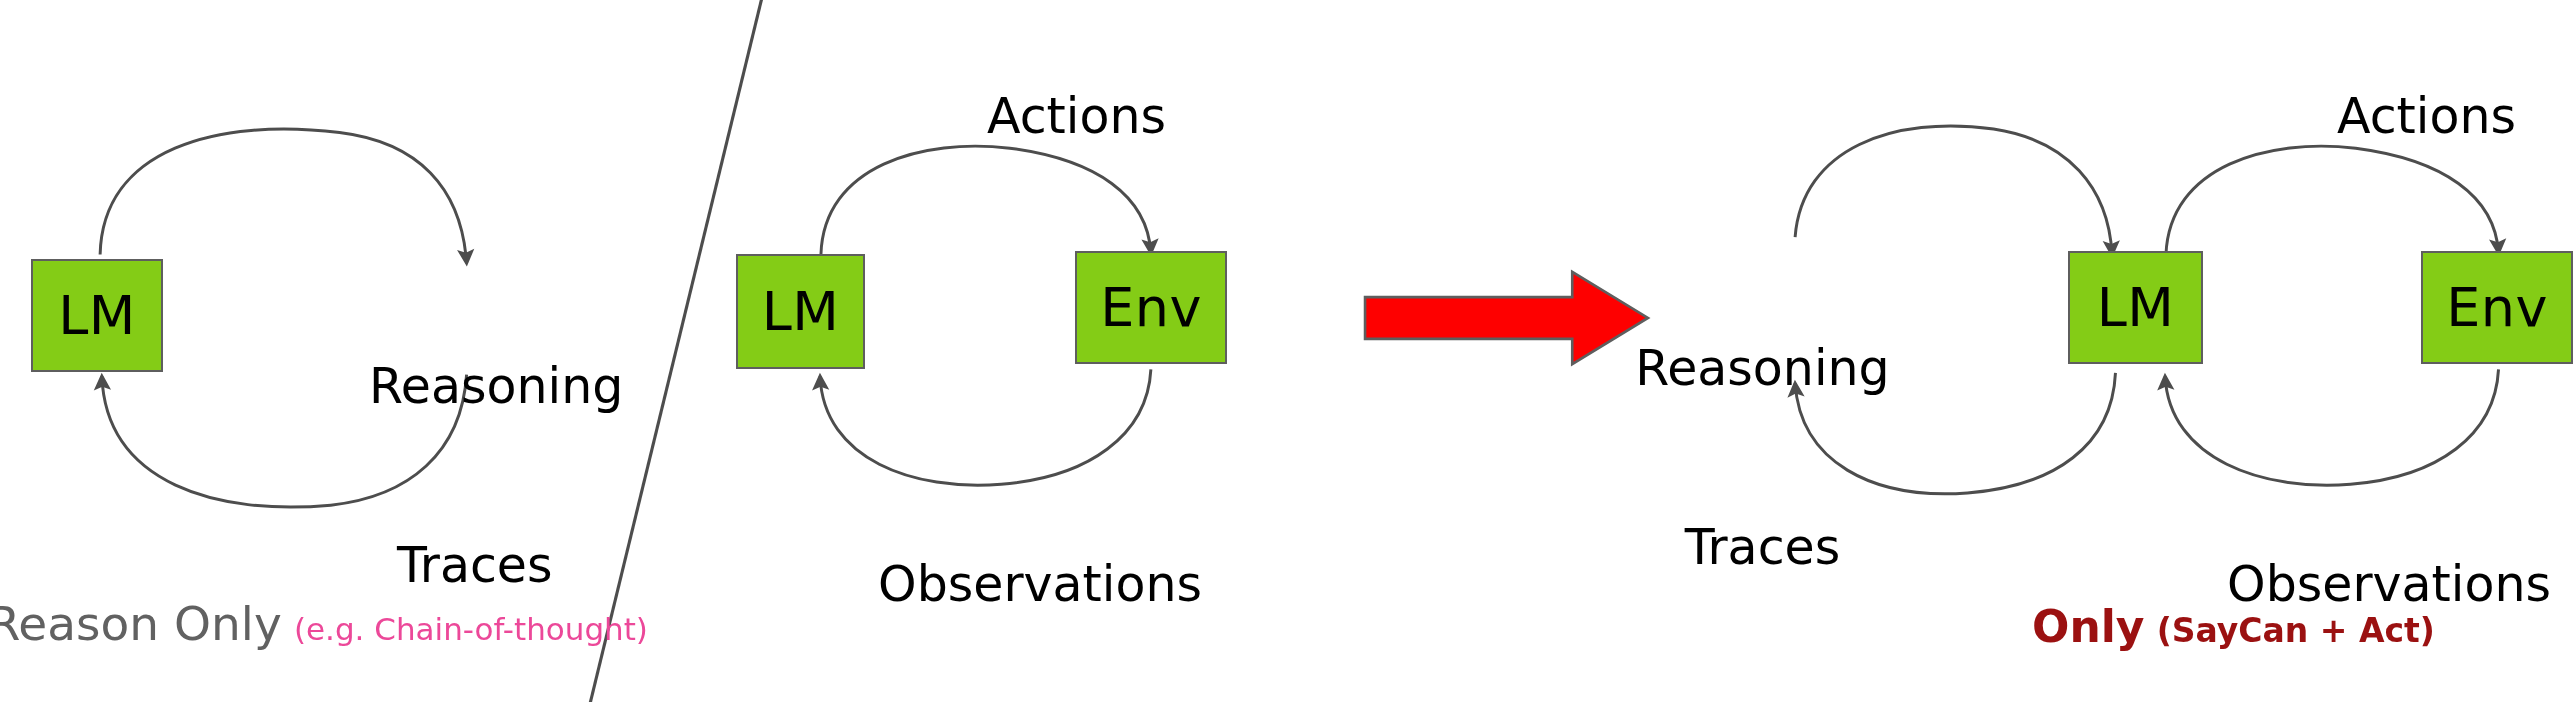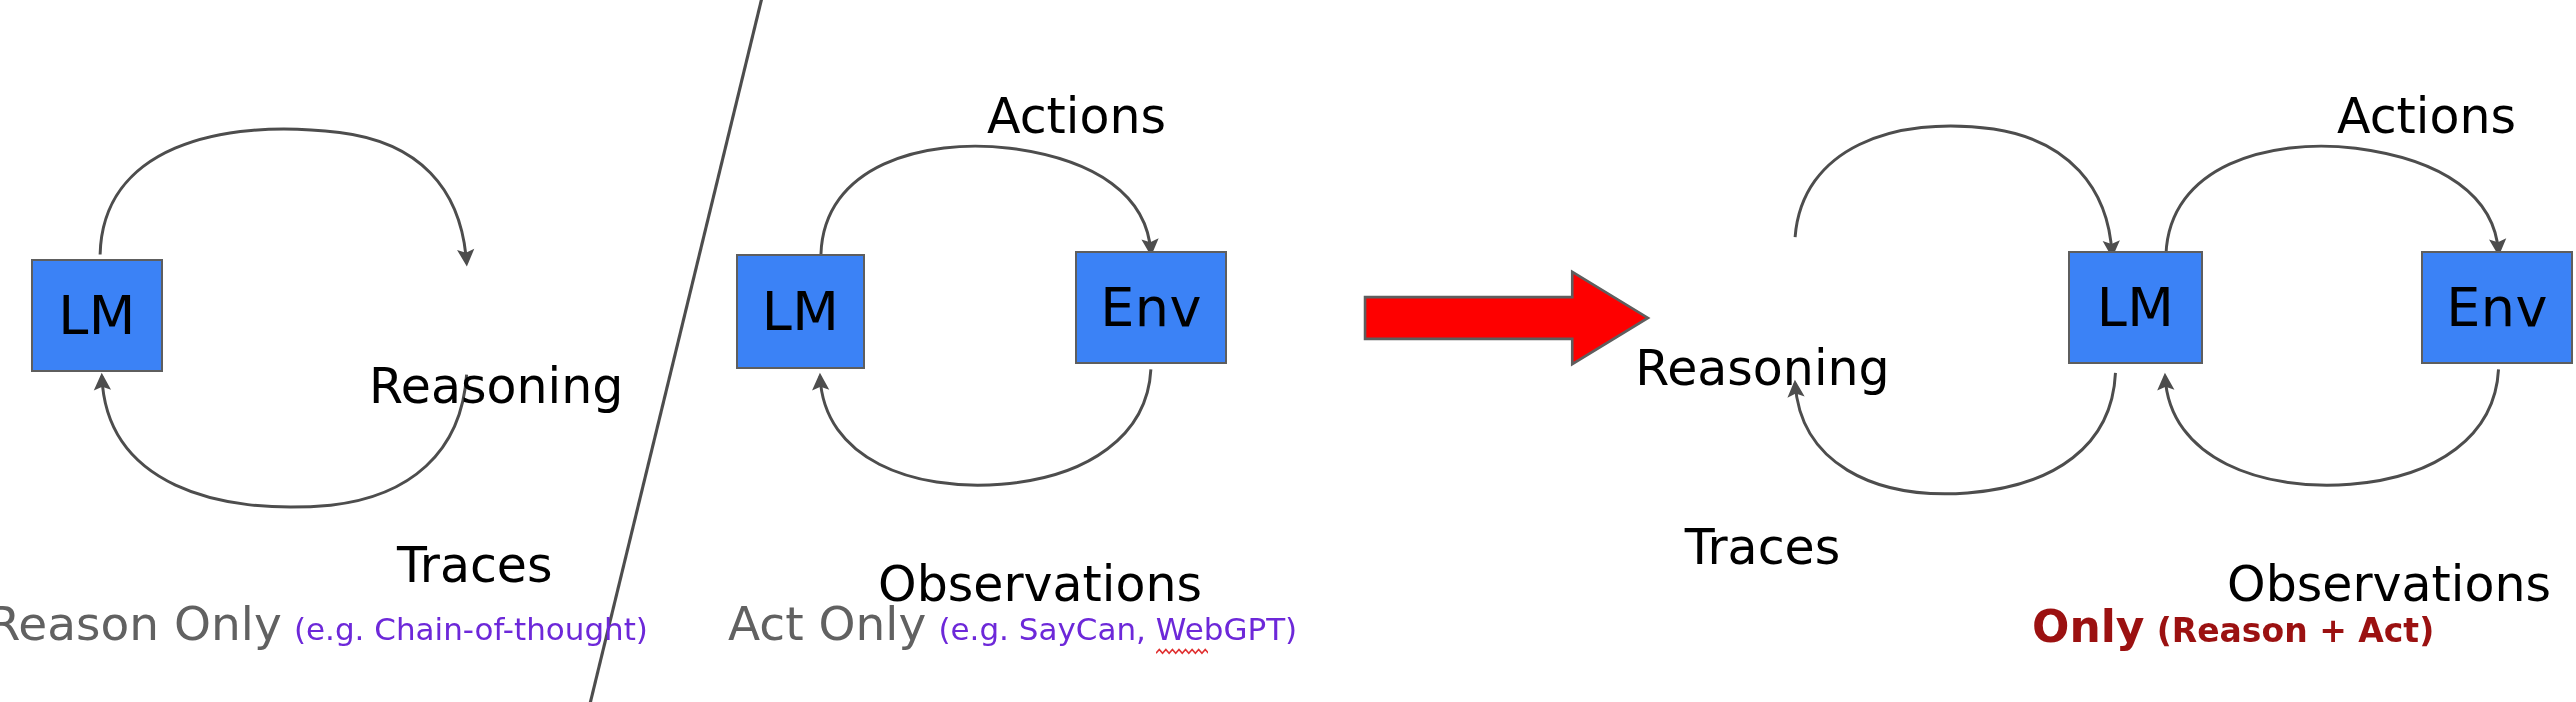--- a/index.html
+++ b/index.html
@@ -21,21 +21,21 @@
   #art {
     position: absolute;
     left: 0;
     top: 0;
     width: 2576px;
     height: 703px;
   }
   
   .node {
     position: absolute;
-    background: #3b82f6;
+    background: #84cc16;
     border: 2.6px solid #5e5e5e;
     box-sizing: border-box;
     display: flex;
     align-items: center;
     justify-content: center;
     color: #000000;
     font-size: 54px;
     font-weight: 400;
     letter-spacing: 0.4px;
     font-family: "DejaVu Sans", "Liberation Sans", sans-serif;
@@ -58,21 +58,21 @@
     white-space: nowrap;
     font-family: "DejaVu Sans", "Liberation Sans", sans-serif;
   }
   .caption .title {
     font-size: 47px;
     color: #616161;
     font-weight: 400;
   }
   .caption .sub {
     font-size: 31px;
-    color: #6d28d9;
+    color: #ec4899;
     font-weight: 400;
   }
   .caption.react .title {
     color: #9b1111;
     font-weight: bold;
     font-size: 44px;
   }
   .caption.react .sub {
     color: #9b1111;
     font-weight: bold;
@@ -157,25 +157,20 @@
   </div>
 
   <div class="edge-label center" style="left:818px; top:35px; width:348px;">
     <span>Actions</span>
   </div>
 
   <div class="edge-label center" style="left:784px; top:503px; width:418px;">
     <span>Observations</span>
   </div>
 
-  <div class="caption" style="left:728px; top:596px;">
-    <span class="title">Act Only</span><span class="sub" style="padding-left:12.2px;"><span>(e.g. SayCan, </span><span class="misspelled"><span>WebGPT</span><svg class="squiggle" viewBox="0 0 60 8" preserveAspectRatio="none">
-            <path d="M0 6 L3.75 1.6 L7.5 6 L11.25 1.6 L15 6 L18.75 1.6 L22.5 6 L26.25 1.6 L30 6 L33.75 1.6 L37.5 6 L41.25 1.6 L45 6 L48.75 1.6 L52.5 6 L56.25 1.6 L60 6" fill="none" stroke="#e03030" stroke-width="1.8"></path>
-          </svg></span><span>)</span></span>
-  </div>
 
   <div class="edge-label two-line" style="left:1619px; top:219px; width:287px; text-align:center;">
     <div>Reasoning</div>
     <div>Traces</div>
   </div>
 
   <div class="node" style="left:2068px; top:251px; width:135px; height:113px;">
     <span>LM</span>
   </div>
 
@@ -185,17 +180,17 @@
 
   <div class="edge-label center" style="left:2168px; top:35px; width:348px;">
     <span>Actions</span>
   </div>
 
   <div class="edge-label center" style="left:2133px; top:503px; width:418px;">
     <span>Observations</span>
   </div>
 
   <div class="caption react" style="left:2032px; top:601px;">
-    <span class="title">Only</span><span class="sub" style="padding-left:12.2px;">(Reason + Act)</span>
+    <span class="title">Only</span><span class="sub" style="padding-left:12.2px;">(SayCan + Act)</span>
   </div>
 
 </div>
 
 
 </body></html>

